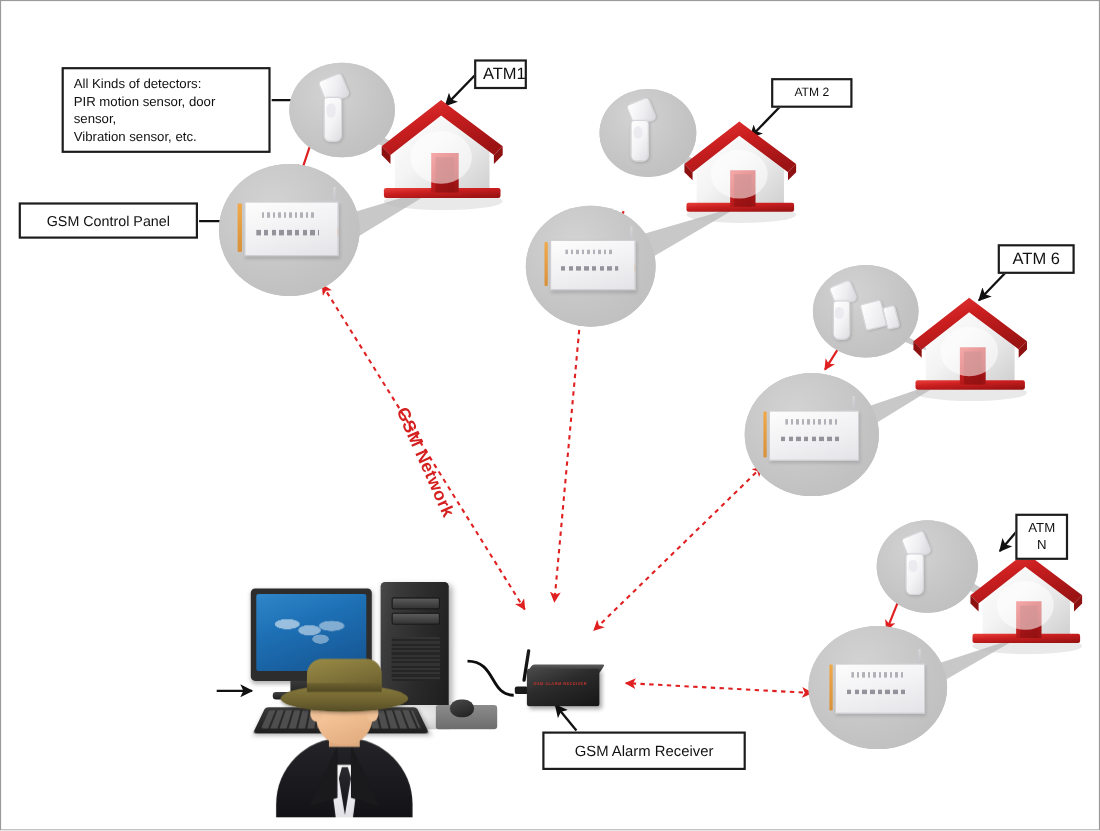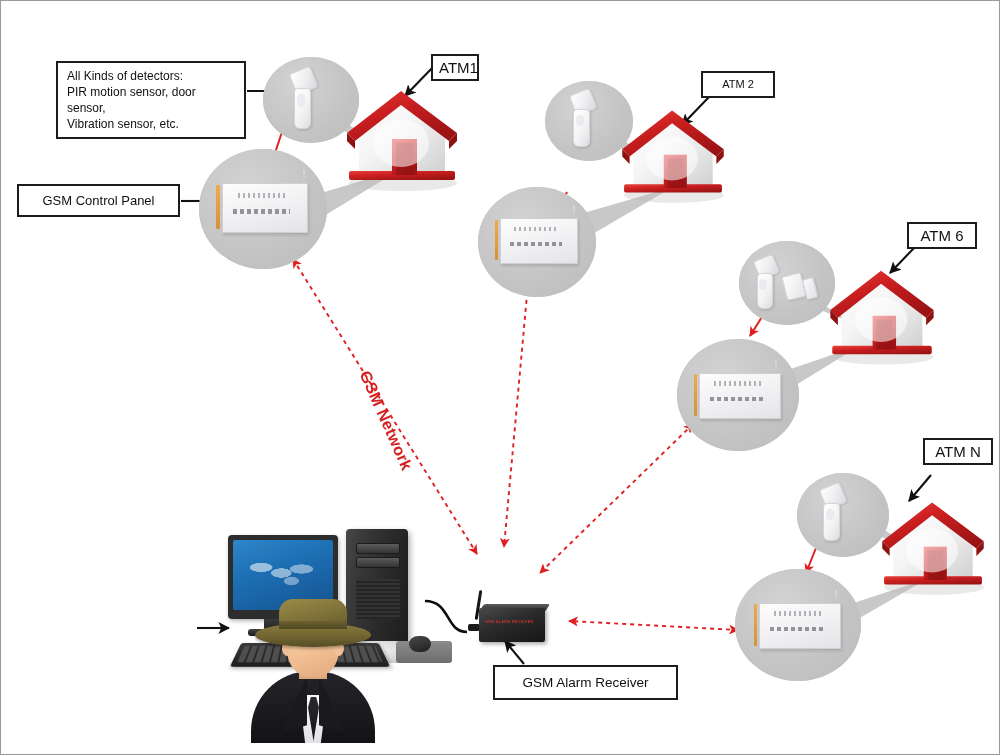--- a/index.html
+++ b/index.html
@@ -26,21 +26,21 @@
     padding:5px 9px;
     box-sizing:border-box;
     white-space:pre-line;
     z-index:40;
   }
   .labelbox.center{text-align:center;}
   .lb-detectors{left:55px;top:60px;width:190px;font-size:12px;line-height:16px;}
   .lb-atm1{left:430px;top:39px;width:48px;padding:4px 6px;font-size:15px;margin-top:14px;}
   .lb-atm2{left:700px;top:70px;width:74px;padding:4px 6px;font-size:11px;}
   .lb-atm3{left:906px;top:221px;width:70px;padding:4px 6px;font-size:15px;}
-  .lb-atmn{left:922px;top:437px;width:70px;padding:4px 6px;font-size:15px;}
+  .lb-atmn{left:922px;top:466px;width:48px;padding:4px 6px;font-size:12px;}
   .lb-panel{left:16px;top:183px;width:163px;font-size:13px;padding:7px 6px;}
   .lb-alarm{left:82px;top:610px;width:112px;font-size:13.5px;padding:8px 6px;}
   .lb-receiver{left:492px;top:664px;width:185px;font-size:13.5px;padding:8px 8px;}
 
   
   .gsm-net{
     position:absolute;left:371px;top:367px;
     color:#d52020;font-size:16px;font-weight:bold;
     transform:rotate(66deg);transform-origin:left top;
     white-space:nowrap;z-index:35;letter-spacing:.3px;

